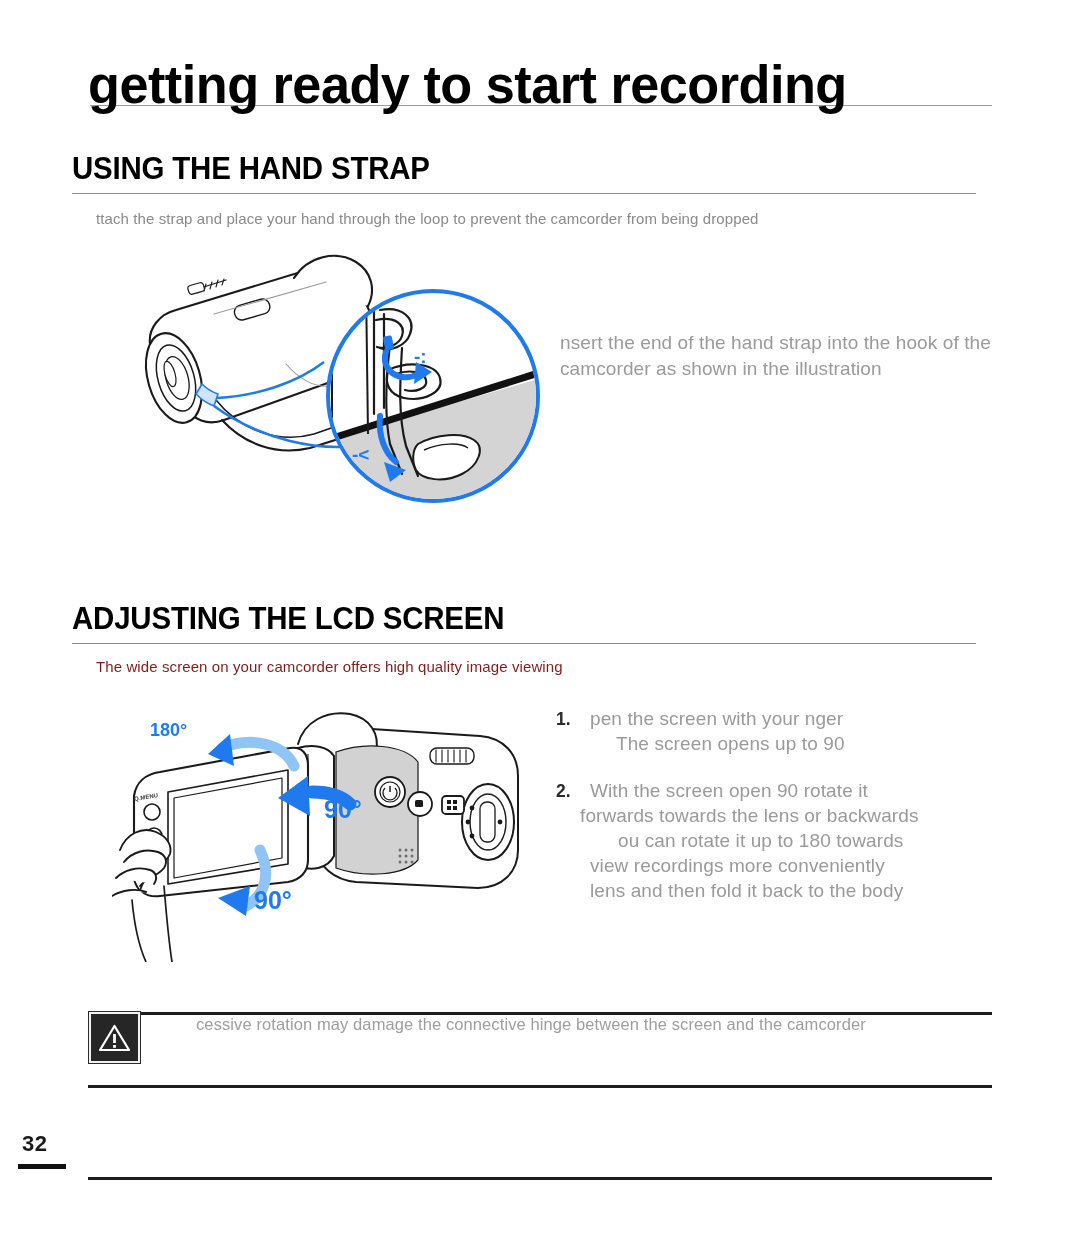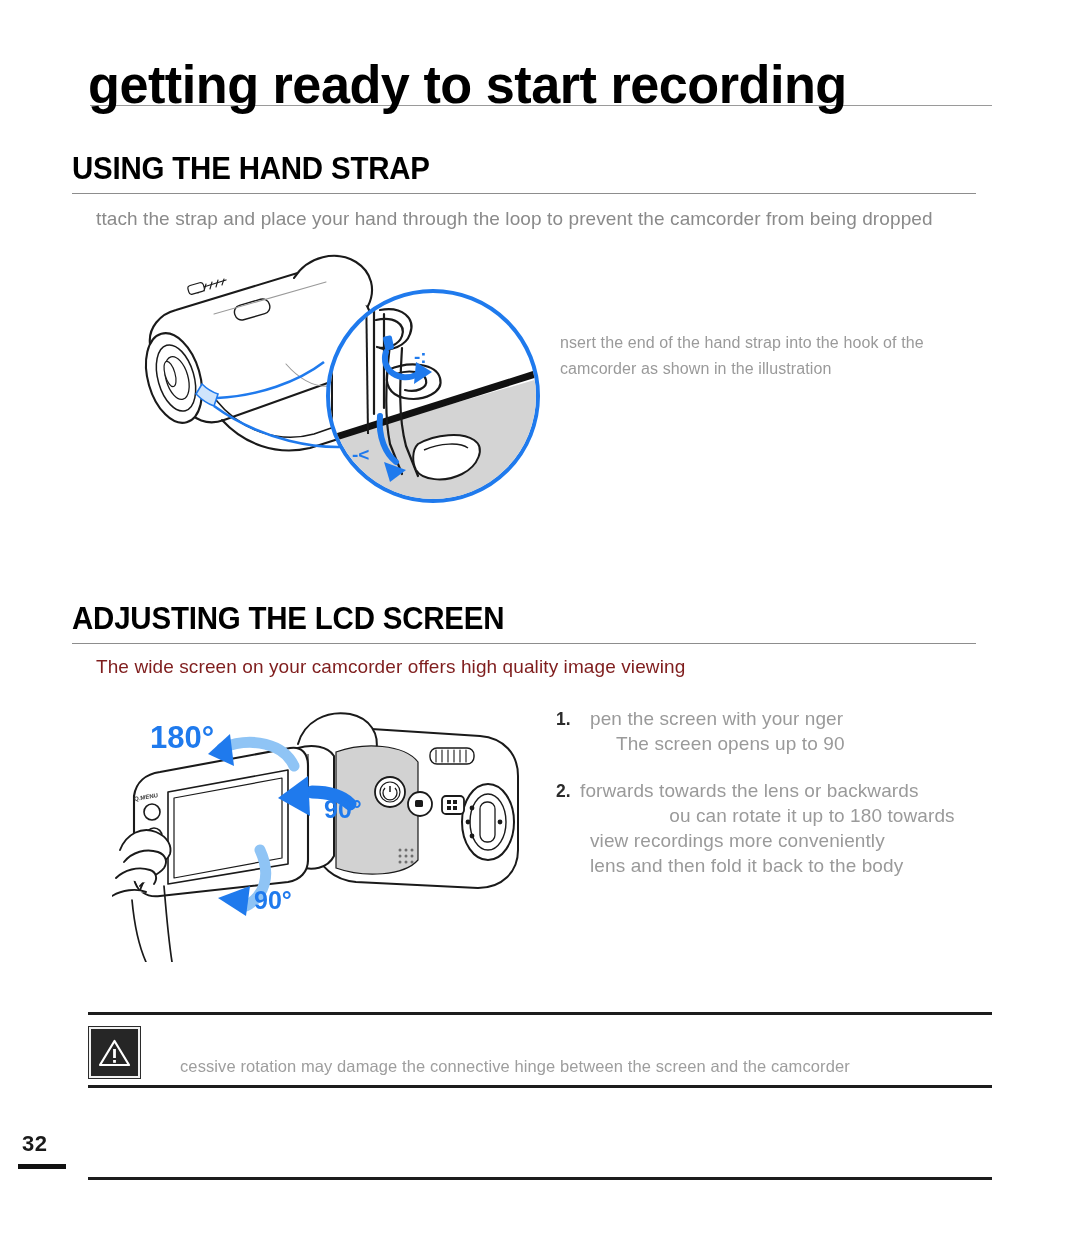--- a/index.html
+++ b/index.html
@@ -64,35 +64,35 @@
   }
   .section-rule {
     height: 1px;
     background: #8d8d8d;
     margin-top: 5px;
     width: 904px;
   }
 
   
   .body-text {
-    font-size: 19px;
+    font-size: 15px;
     line-height: 27px;
     color: #8a8a8a;
     letter-spacing: 0.1px;
   }
   .intro-text {
     position: absolute;
     left: 96px;
     width: 900px;
   }
 
   
   .right-note {
     position: absolute;
-    font-size: 16px;
+    font-size: 19px;
     line-height: 26px;
     color: #9a9a9a;
     letter-spacing: 0.1px;
   }
 
   
   .steps {
     position: absolute;
     left: 556px;
     top: 706px;
@@ -122,21 +122,20 @@
   .step-body .sub {
     display: block;
     margin-left: 26px;
   }
   .step-body .cont {
     display: block;
   }
   .step-body .indent {
     display: block;
     margin-left: 28px;
-    text-align: center;
   }
 
   
   .illo {
     position: absolute;
   }
 
   
   .notice {
     position: absolute;
@@ -155,22 +154,23 @@
     position: absolute;
     left: 0;
     bottom: 0;
     width: 904px;
     height: 3px;
     background: #1d1d1d;
   }
   .notice-inner {
     position: relative;
     display: flex;
-    align-items: flex-end;
+    align-items: flex-start;
     min-height: 66px;
+    gap: 16px;
   }
   .notice-icon {
     width: 47px;
     height: 47px;
     background: #262626;
     border: 2px solid #f2f2f2;
     outline: 1px solid #2b2b2b;
     flex: 0 0 auto;
     display: flex;
     align-items: center;
@@ -412,39 +412,40 @@
 
     <path d="M110 48 C140 36 172 44 182 66" fill="none" stroke="#8fc4f5" stroke-width="11" stroke-linecap="round"></path>
     <polygon points="118,34 96,54 122,66" fill="#1f7aed"></polygon>
 
     <path d="M200 92 C216 92 230 96 238 104" fill="none" stroke="#1f7aed" stroke-width="13" stroke-linecap="round"></path>
     <polygon points="196,76 166,98 198,116" fill="#1f7aed"></polygon>
 
     <path d="M148 150 C160 176 152 196 134 206" fill="none" stroke="#8fc4f5" stroke-width="11" stroke-linecap="round"></path>
     <polygon points="138,186 106,198 134,216" fill="#1f7aed"></polygon>
   </svg>
-  <div style="position:absolute; left:38px; top:20px; color:#1f7aed; font-size:31px; font-weight:bold;">180°</div>
+  <div style="position:absolute; left:38px; top:20px; color:#1f7aed; font-size:18px; font-weight:bold;">180°</div>
   <div style="position:absolute; left:212px; top:95px; color:#1f7aed; font-size:25px; font-weight:bold;">90°</div>
   <div style="position:absolute; left:142px; top:186px; color:#1f7aed; font-size:25px; font-weight:bold;">90°</div>
   <div style="position:absolute; left:22px; top:94px; color:#3a3a3a; font-size:6px; font-weight:bold; transform:rotate(-10deg);">Q.MENU</div>
 </div>
 
 <div class="steps">
 
   <div class="step">
     <div class="step-num">1.</div>
     <div class="step-body">
       <span class="cont">pen the         screen with your  nger</span>
       <span class="sub">The screen opens up to 90</span>
     </div>
   </div>
 
   <div class="step" style="margin-top:22px;">
     <div class="step-num">2.</div>
     <div class="step-body">
+      <span class="cont">With the         screen open 90   rotate it</span>
       <span class="cont" style="margin-left:-10px;">forwards  towards the lens  or backwards</span>
       <span class="indent">ou can rotate it up to 180   towards</span>
       <span class="cont">view recordings more conveniently</span>
       <span class="cont">lens  and then fold it back to the body</span>
     </div>
   </div>
 
 </div>
 
 <div class="notice" style="top:1012px; height:76px;">

